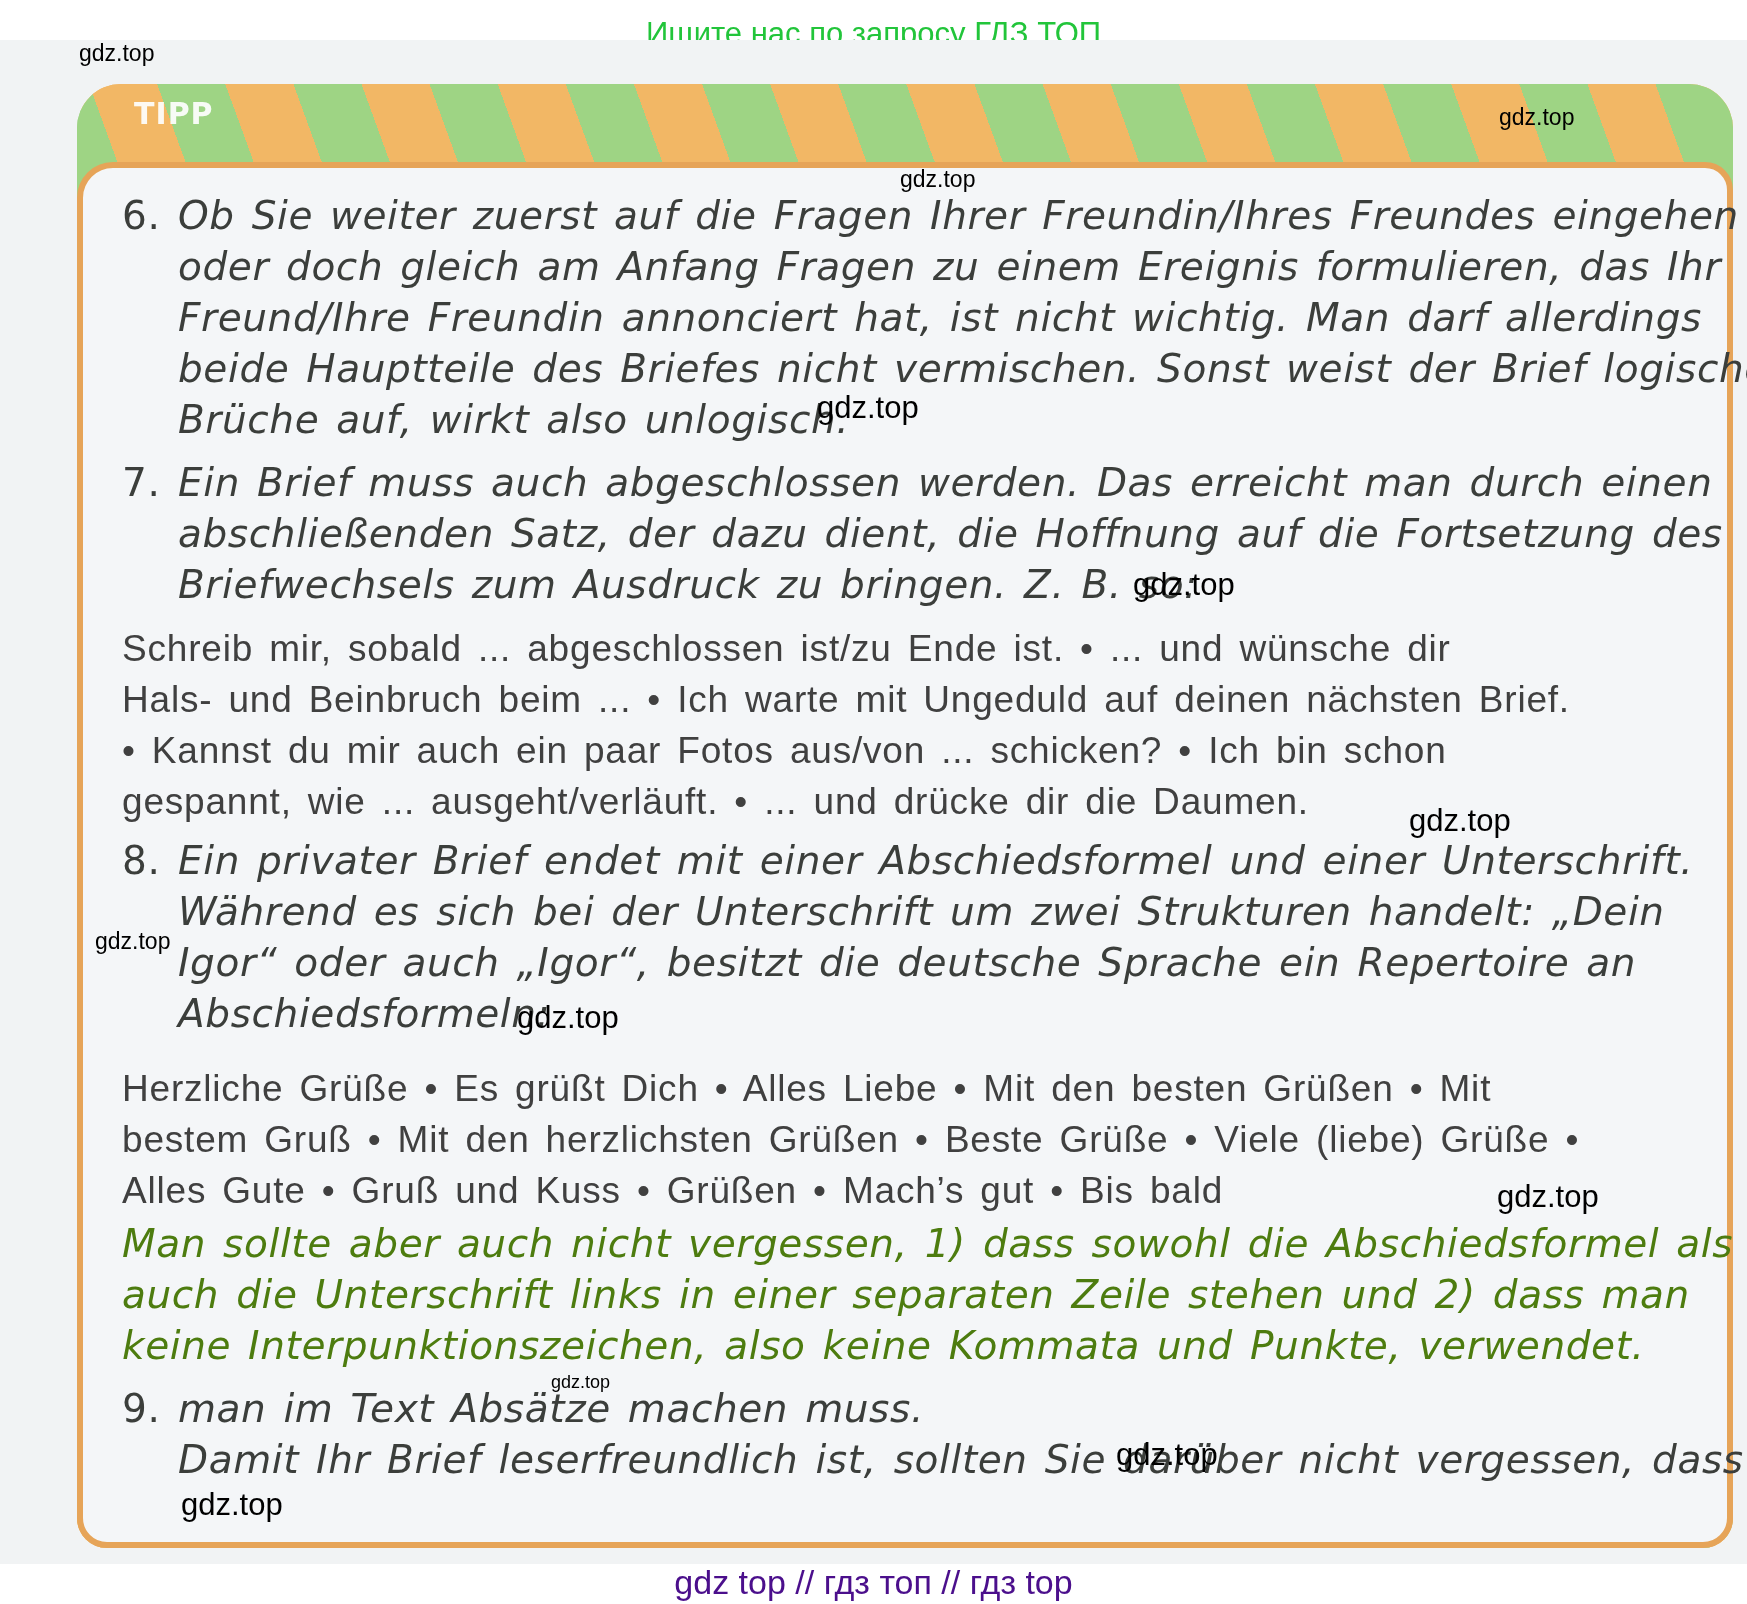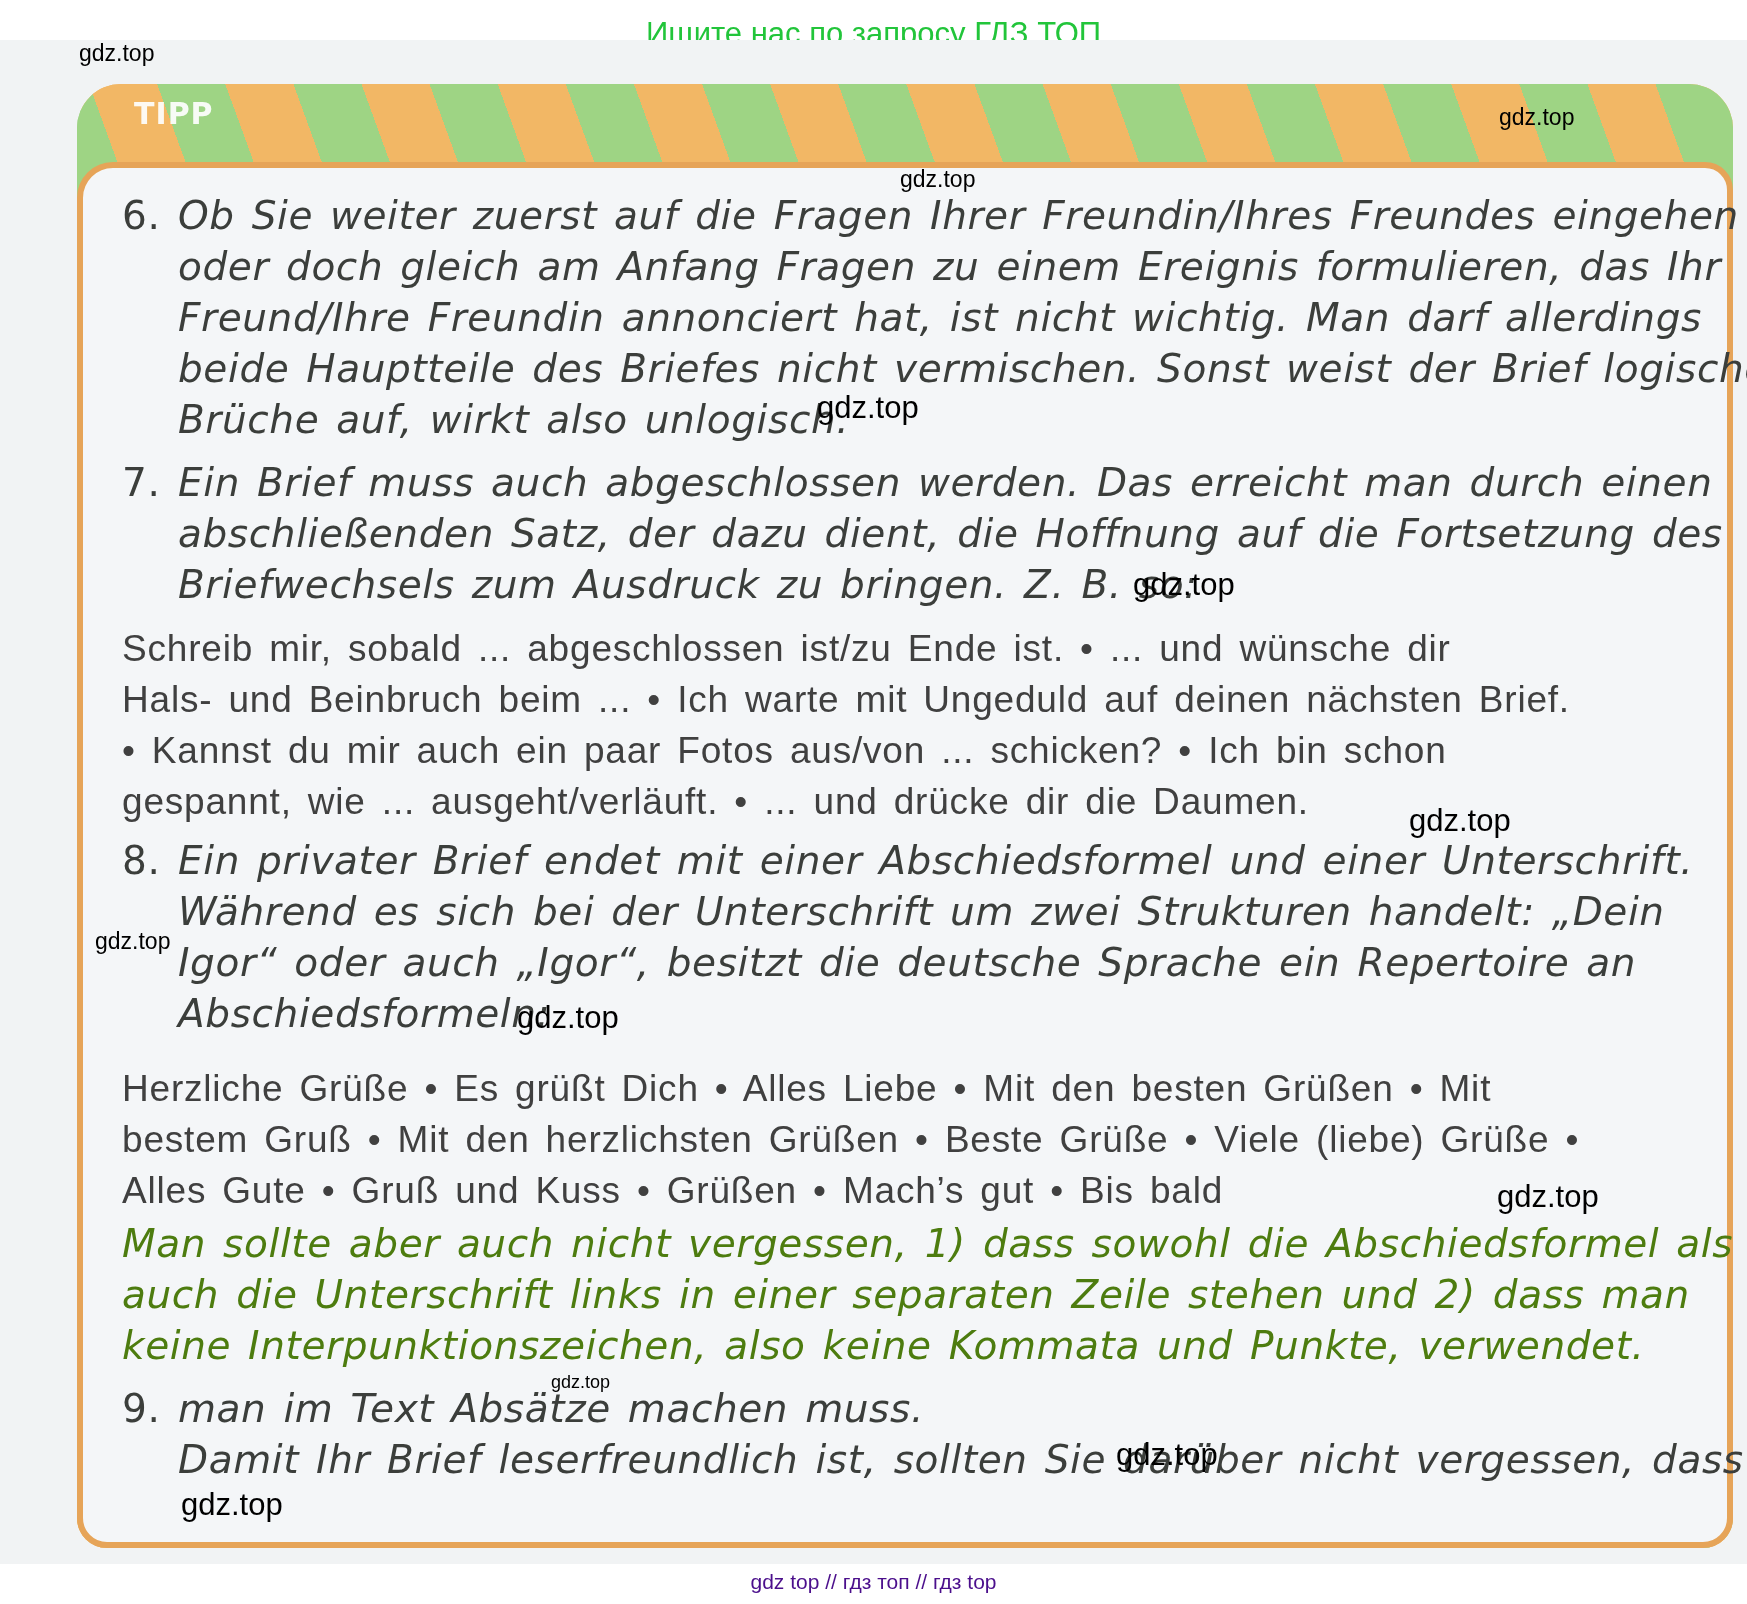--- a/index.html
+++ b/index.html
@@ -66,21 +66,21 @@
     font-family:"DejaVu Sans", sans-serif; font-style:italic;
     font-size:39px; line-height:51px; color:#4d7c0f; letter-spacing:0.6px; word-spacing:4px;
   }
   .note .line { display:block; white-space:nowrap; }
   .wm {
     position:absolute; color:#000000; font-family:"Liberation Sans", sans-serif;
     white-space:nowrap;
   }
   .bottom-links {
     position:absolute; left:0; top:1564px; width:1747px; height:40px;
-    text-align:center; color:#4b0f8c; font-size:21px; line-height:36px;
+    text-align:center; color:#4b0f8c; font-size:34px; line-height:36px;
   }
 </style>
 </head>
 <body>
 
 <div class="top-banner">Ищите нас по запросу ГДЗ ТОП</div>
 
 <div class="scan-bg"></div>
 
 <div class="card">

